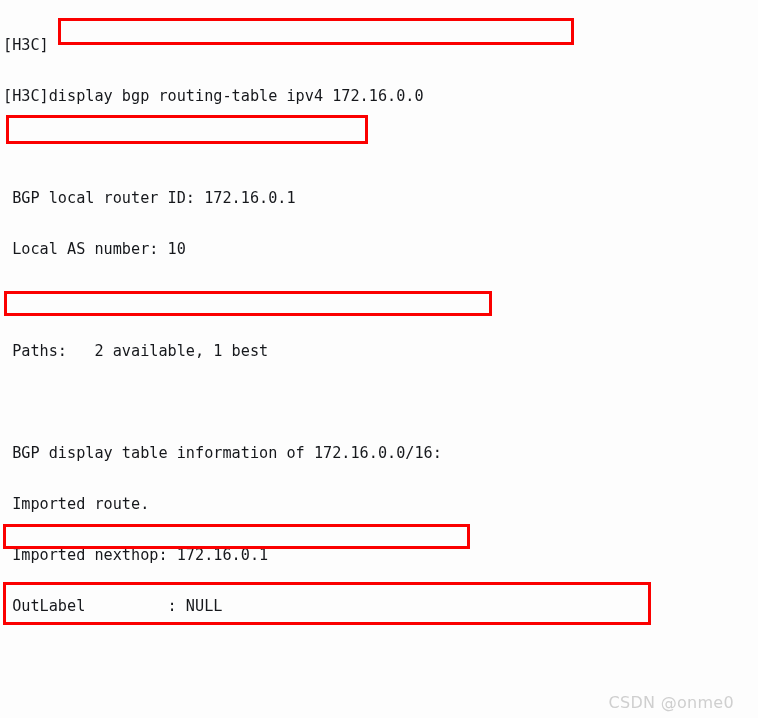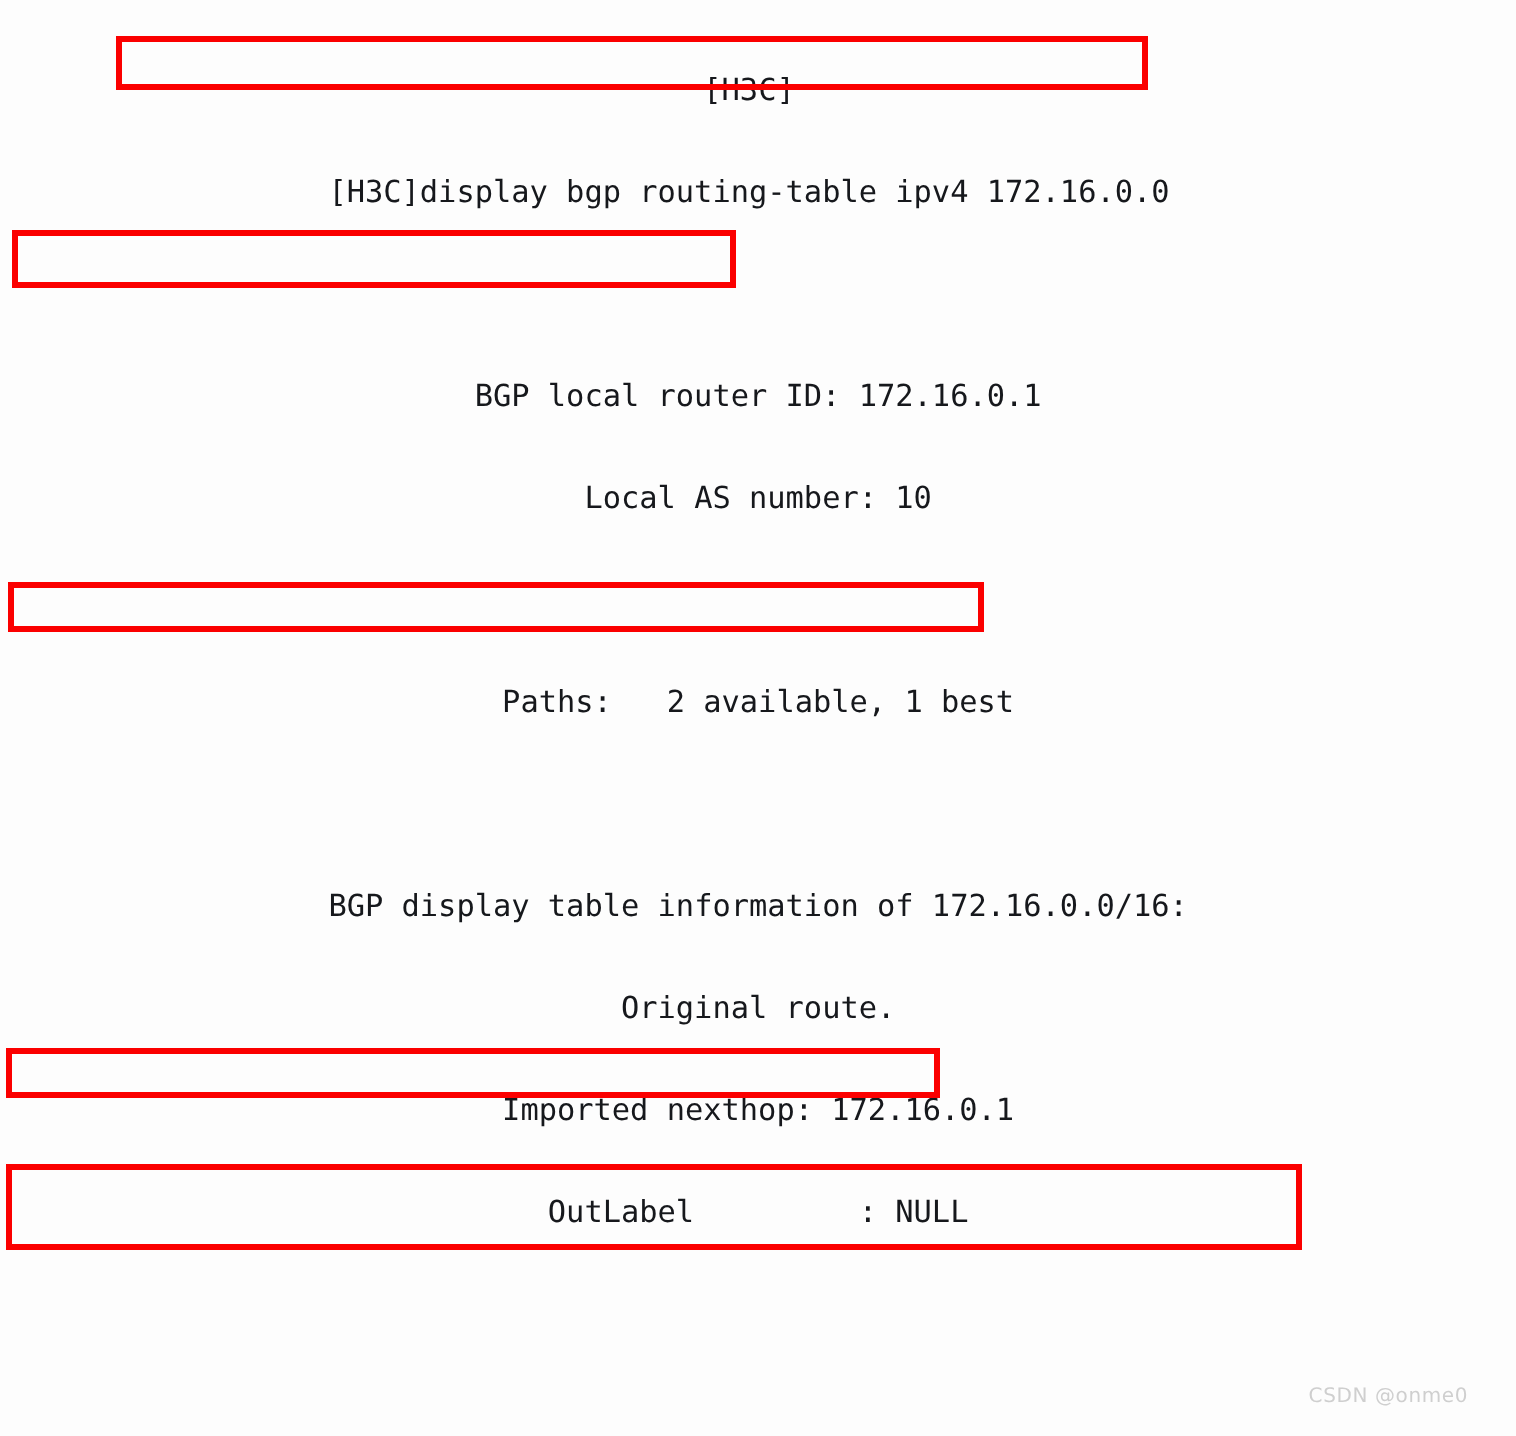--- a/index.html
+++ b/index.html
@@ -29,21 +29,20 @@
     height: 718px;
     padding: 3px 12px 0 3px;
     box-sizing: border-box;
     font-family: "DejaVu Sans Mono", "Liberation Mono", monospace;
     font-size: 15.2px;
     line-height: 17px;
     letter-spacing: 0px;
     color: #16181c;
     white-space: pre;
     z-index: 2;
-    text-align: center;
   }
   .line {
     height: 17px;
     white-space: pre;
   }
   .line.blank {
     height: 17px;
   }
 
   
@@ -68,41 +67,41 @@
     top: 686px;
     font-family: "DejaVu Sans", "Liberation Sans", sans-serif;
     font-size: 17px;
     color: #d8d8d8;
     letter-spacing: 0.5px;
   }
   #wm-csdn {
     right: 24px;
     top: 693px;
     font-family: "DejaVu Sans", "Liberation Sans", sans-serif;
-    font-size: 10px;
+    font-size: 16px;
     color: #cfcfcf;
     letter-spacing: 0.3px;
   }
 </style>
 </head>
 <body>
 
 <div id="screen">
 
   <div id="console">
     <div class="line">[H3C]</div>
     <div class="line">[H3C]display bgp routing-table ipv4 172.16.0.0</div>
     <div class="line blank"></div>
     <div class="line"> BGP local router ID: 172.16.0.1</div>
     <div class="line"> Local AS number: 10</div>
     <div class="line blank"></div>
     <div class="line"> Paths:   2 available, 1 best</div>
     <div class="line blank"></div>
     <div class="line"> BGP display table information of 172.16.0.0/16:</div>
-    <div class="line"> Original route.</div>
+    <div class="line"> Imported route.</div>
     <div class="line"> Imported nexthop: 172.16.0.1</div>
     <div class="line"> OutLabel         : NULL</div>
     
     
     
     
     
     
     
     

